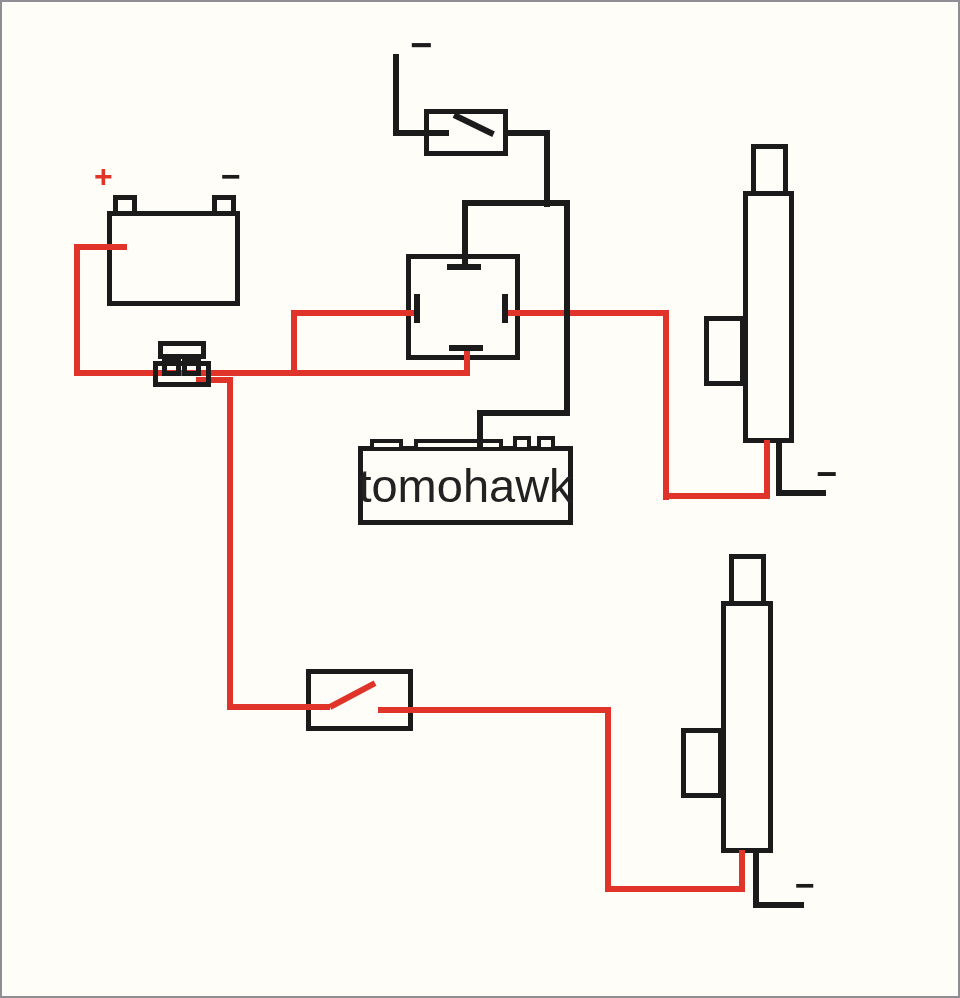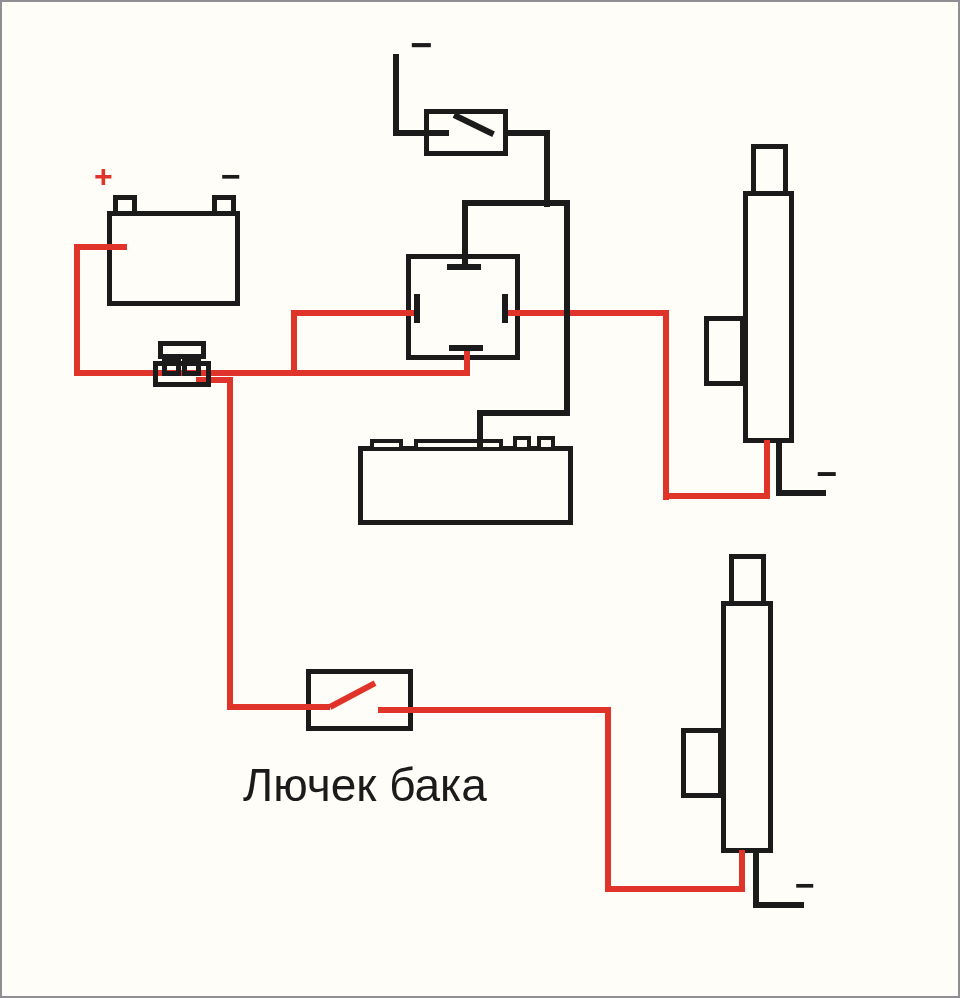--- a/index.html
+++ b/index.html
@@ -91,21 +91,23 @@
   <div class="box" style="left:156px;top:339px;width:48px;height:18px;"></div>
   <div class="box" style="left:160px;top:354px;width:19px;height:20px;"></div>
   <div class="box" style="left:180px;top:354px;width:19px;height:20px;"></div>
   <div class="box" style="left:151px;top:359px;width:58px;height:26px;"></div>
 
   <div class="bar" style="left:445px;top:262px;width:34px;height:6px;"></div>
   <div class="bar" style="left:447px;top:343px;width:34px;height:6px;"></div>
   <div class="bar" style="left:412px;top:292px;width:6px;height:29px;"></div>
   <div class="bar" style="left:500px;top:292px;width:6px;height:29px;"></div>
 
-  <div class="lbl caption" style="left:241px;top:760px;">Лючек бака</div>
+  <div class="tomo-inner">
+    <span class="brand">tomohawk</span>
+  </div>
 
   <div class="lbl sign pos" style="left:92px;top:158px;font-size:32px;">+</div>
   <div class="lbl sign" style="left:219px;top:157px;font-size:34px;">−</div>
   <div class="lbl sign" style="left:408px;top:24px;font-size:38px;">−</div>
   <div class="lbl sign" style="left:814px;top:454px;font-size:36px;">−</div>
   <div class="lbl sign" style="left:793px;top:866px;font-size:34px;">−</div>
 
 </div>
 
 </body></html>

